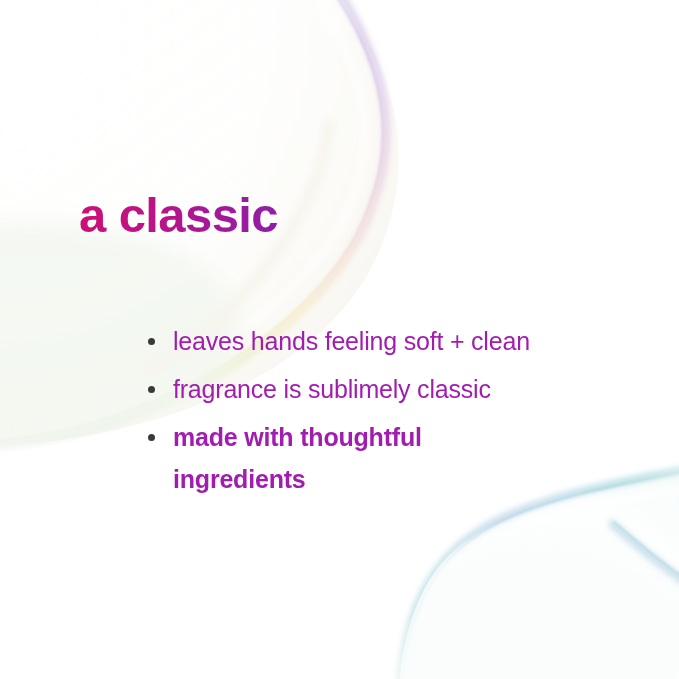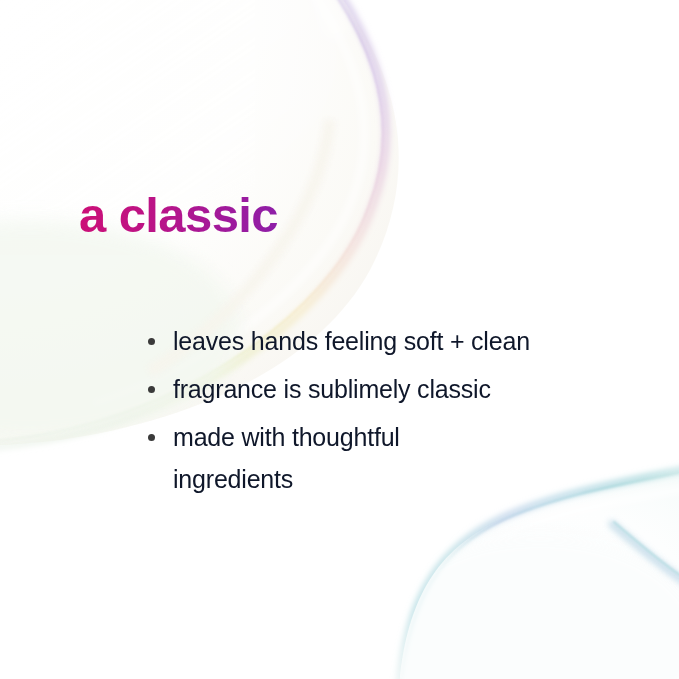--- a/index.html
+++ b/index.html
@@ -68,40 +68,41 @@
     list-style: none;
     width: 470px;
   }
   .bullet-item {
     position: relative;
     padding-left: 27px;
     margin: 0 0 6px 0;
     font-size: 25px;
     line-height: 42px;
     letter-spacing: -0.2px;
-    color: #0f172a;
+    color: #a21caf;
     font-weight: 400;
   }
   .bullet-item:last-child {
     margin-bottom: 0;
   }
   .bullet-dot {
     position: absolute;
     left: 2px;
     top: 18px;
     width: 7px;
     height: 7px;
     border-radius: 50%;
     background: #3a3a3a;
   }
   .bullet-text {
     display: block;
   }
   .bullet-item.wraps .bullet-text {
     max-width: 300px;
+    font-weight: bold;
   }
 </style>
 </head>
 <body>
 
 <div id="stage">
 
   <svg id="bubble-layer" viewBox="0 0 679 679">
     <defs>
 

